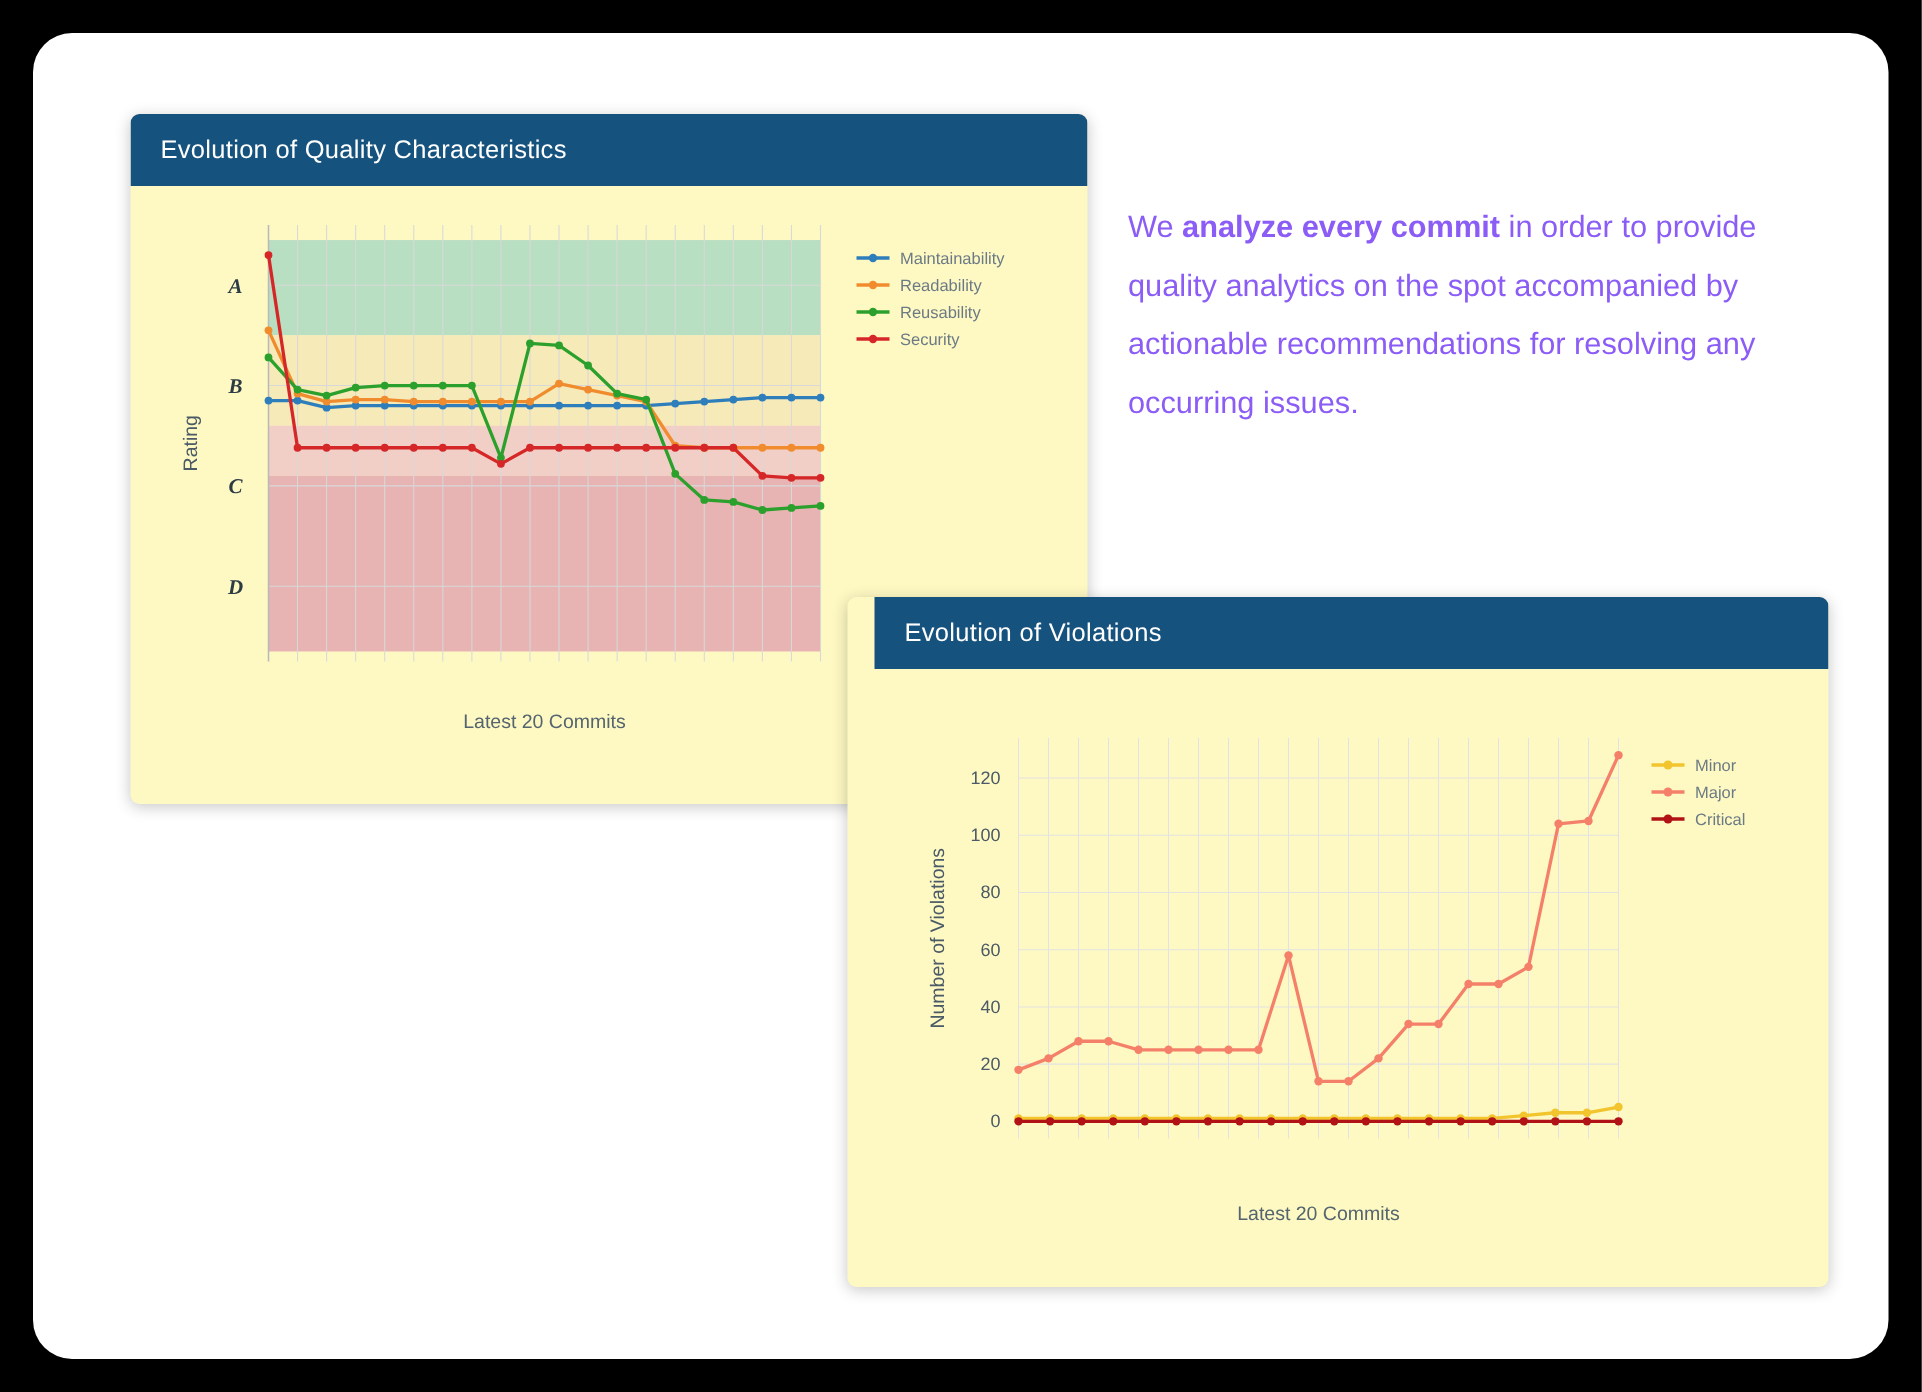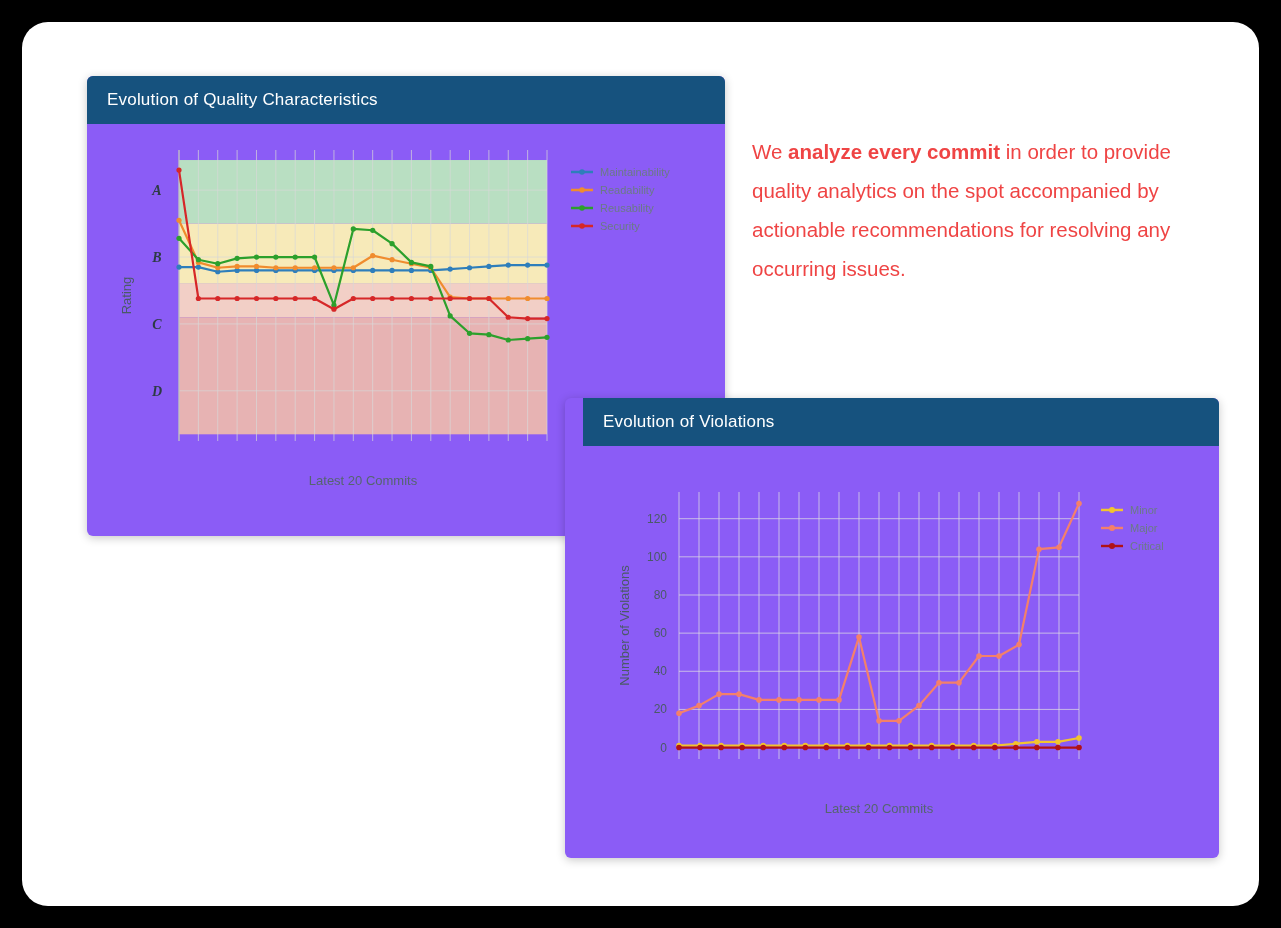--- a/index.html
+++ b/index.html
@@ -19,21 +19,21 @@
     top: 22px;
     width: 1237px;
     height: 884px;
     background: #ffffff;
     border-radius: 26px;
   }
 
   
   .card {
     position: absolute;
-    background: #8b5cf6;
+    background: #fef9c3;
     border-radius: 6px;
     box-shadow: 0 2px 10px rgba(0,0,0,0.22);
     overflow: hidden;
   }
   .card-header {
     background: #16527e;
     color: #ffffff;
     font-size: 17px;
     padding: 14px 20px;
     letter-spacing: 0.2px;
@@ -94,21 +94,21 @@
   }
 
   
   #intro-text {
     position: absolute;
     left: 730px;
     top: 110px;
     width: 420px;
     font-size: 20.5px;
     line-height: 39px;
-    color: #ef4444;
+    color: #8b5cf6;
     font-family: "Liberation Sans", sans-serif;
   }
   #intro-text b { font-weight: bold; }
 </style>
 </head>
 <body>
 
 <div class="page">
 
   <div class="card" id="quality-card">

